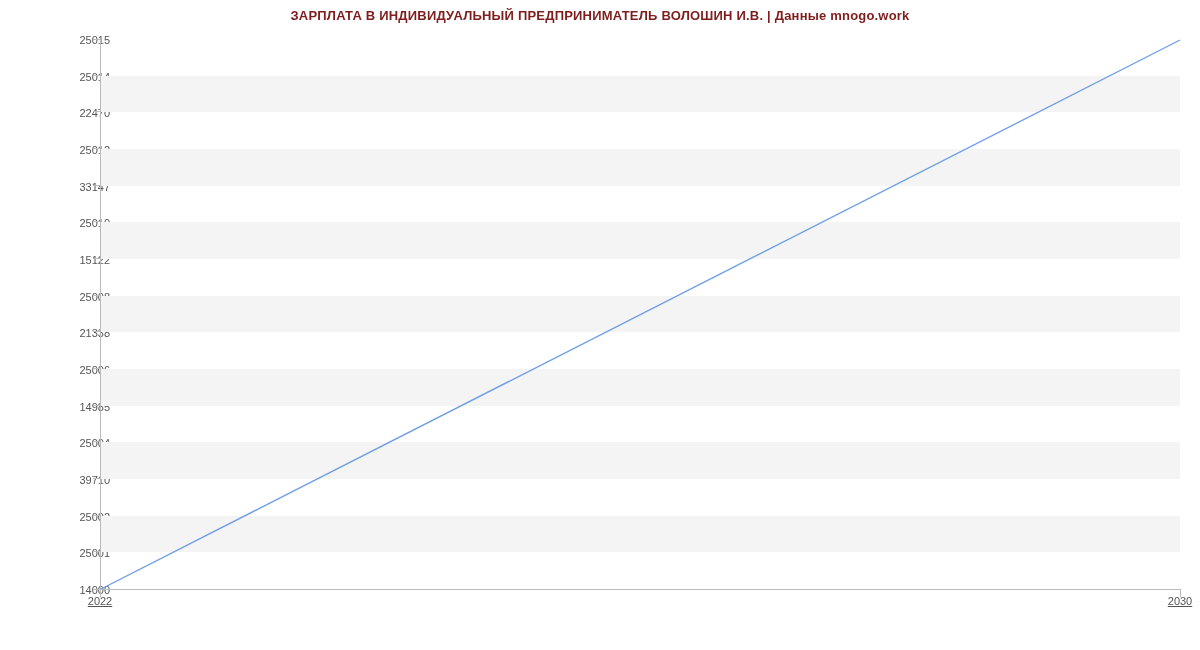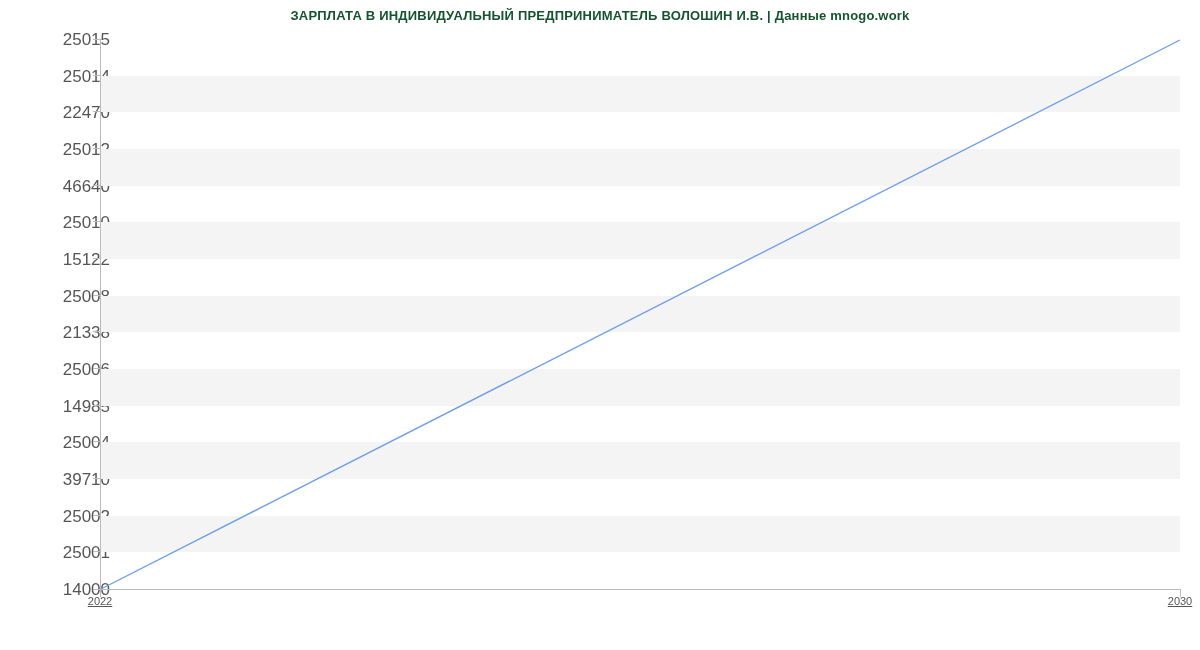--- a/index.html
+++ b/index.html
@@ -17,21 +17,21 @@
     height: 620px;
   }
   .title {
     position: absolute;
     top: 8px;
     left: 0;
     width: 100%;
     text-align: center;
     font-size: 13px;
     font-weight: bold;
-    color: #14532d;
+    color: #7f1d1d;
     letter-spacing: 0.2px;
   }
   .plot {
     position: absolute;
     left: 100px;
     top: 40px;
     width: 1080px;   
     height: 550px;   
     border-left: 1px solid #bbb;
     border-bottom: 1px solid #bbb;
@@ -47,21 +47,21 @@
     position: absolute;
     left: -8px;
     width: 8px;
     border-top: 1px solid #bbb;
   }
   .ylabel {
     position: absolute;
     right: 1090px; 
     width: 80px;
     text-align: right;
-    font-size: 17px;
+    font-size: 11px;
     color: #555;
     transform: translateY(-50%);
   }
   .tick-x {
     position: absolute;
     bottom: -8px;
     height: 8px;
     border-left: 1px solid #bbb;
   }
   .xlabel {
@@ -92,21 +92,21 @@
   <div class="ylabel" style="top:553.3px">25001</div>
   <div class="ylabel" style="top:516.7px">25002</div>
   <div class="ylabel" style="top:480px">39710</div>
   <div class="ylabel" style="top:443.3px">25004</div>
   <div class="ylabel" style="top:406.7px">14985</div>
   <div class="ylabel" style="top:370px">25006</div>
   <div class="ylabel" style="top:333.3px">21338</div>
   <div class="ylabel" style="top:296.7px">25008</div>
   <div class="ylabel" style="top:260px">15122</div>
   <div class="ylabel" style="top:223.3px">25010</div>
-  <div class="ylabel" style="top:186.7px">46640</div>
+  <div class="ylabel" style="top:186.7px">33147</div>
   <div class="ylabel" style="top:150px">25012</div>
   <div class="ylabel" style="top:113.3px">22470</div>
   <div class="ylabel" style="top:76.7px">25014</div>
   <div class="ylabel" style="top:40px">25015</div>
 
   <div class="xlabel" style="left:100px">2022</div>
   <div class="xlabel" style="left:1180px">2030</div>
 
   <div class="plot">
 

